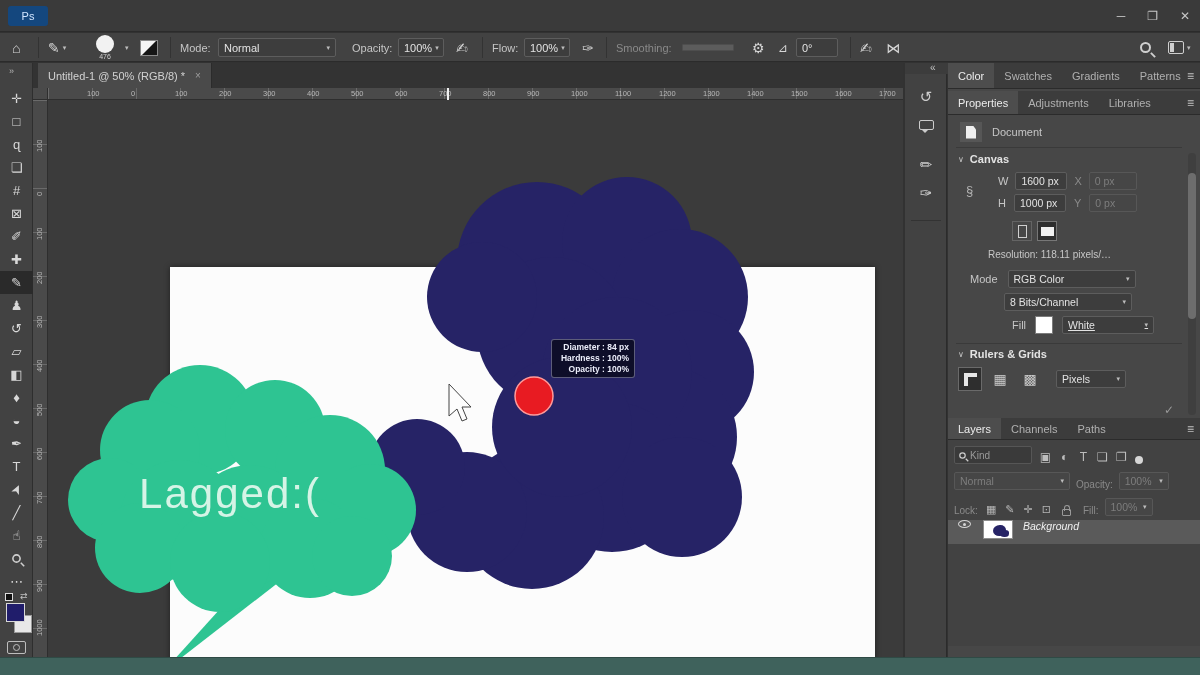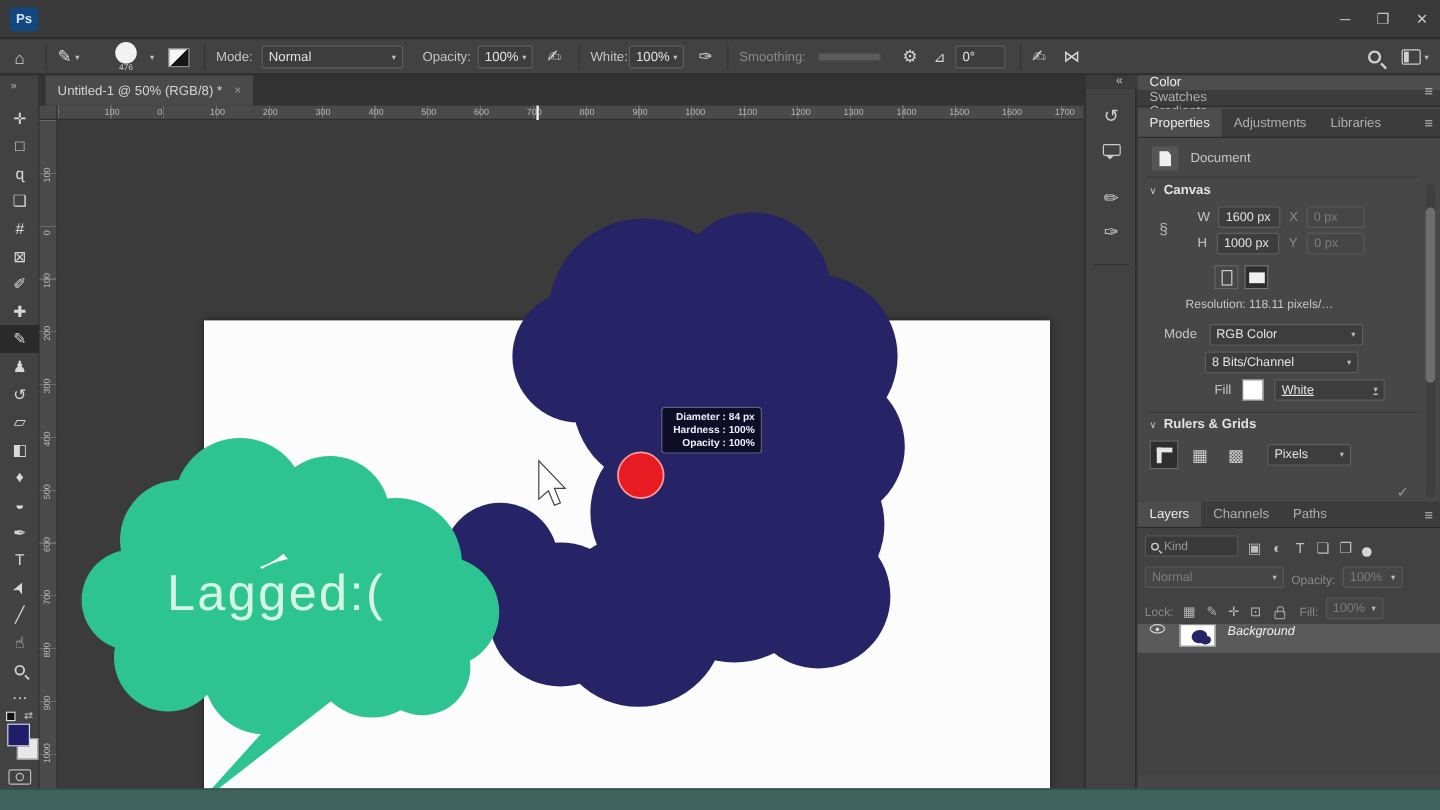--- a/index.html
+++ b/index.html
@@ -2,21 +2,21 @@
 <html><head>
 <meta charset="utf-8">
 <style>
   * { box-sizing: border-box; margin: 0; padding: 0; }
   html,body { width:1200px; height:675px; overflow:hidden; }
   body { font-family:"Liberation Sans","DejaVu Sans",sans-serif; background:#323232; position:relative; color:#d6d6d6; }
   .abs { position:absolute; }
 
   
   #titlebar { position:absolute; left:0; top:0; width:1200px; height:32px; background:#3a3a3a; border-bottom:1px solid #2b2b2b; display:flex; align-items:center; }
-  #ps-logo { width:24px; height:20px; margin-left:8px; background:#14477e; border-radius:3px; color:#cfe4ff; font-size:11px; font-weight:bold; display:flex; align-items:center; justify-content:center; }
+  #ps-logo { width:40px; height:20px; margin-left:8px; background:#14477e; border-radius:3px; color:#cfe4ff; font-size:11px; font-weight:normal; display:flex; align-items:center; justify-content:center; }
   #menu-bar { display:flex; margin-left:12px; }
   .menu-item { padding:4px 9px; font-size:13px; color:#d4d4d4; cursor:default; }
   .menu-item::first-letter { text-decoration:underline; }
   #win-controls { position:absolute; right:10px; top:0; height:32px; display:flex; align-items:center; gap:22px; }
   #win-controls span { color:#c7c7c7; font-size:12px; }
 
   
   #optionsbar { position:absolute; left:0; top:33px; width:1200px; height:29px; background:#424242; border-bottom:1px solid #2b2b2b; }
   .opt { position:absolute; top:0; height:29px; display:flex; align-items:center; font-size:11px; color:#c9c9c9; }
   .sep { position:absolute; top:4px; width:1px; height:21px; background:#333; }
@@ -78,21 +78,21 @@
   .strip-icon { position:absolute; left:0; width:42px; text-align:center; font-size:15px; color:#cccccc; }
   .bubble { position:absolute; left:14px; width:15px; height:10px; border:1.5px solid #ccc; border-radius:2px; }
   .bubble::after { content:""; position:absolute; left:2px; top:9px; border:3px solid transparent; border-top-color:#ccc; }
   #strip-div { position:absolute; left:6px; top:146px; width:30px; height:1px; background:#333; }
 
   #panels { position:absolute; left:948px; top:63px; width:252px; height:594px; background:#474747; }
   .tabrow { position:relative; width:252px; background:#3c3c3c; border-bottom:1px solid #2b2b2b; display:flex; align-items:stretch; }
   .tabrow .tab { padding:0 10px; display:flex; align-items:center; font-size:11px; color:#b0b0b0; }
   .tabrow .tab.active { background:#4d4d4d; color:#ececec; }
   .burger { position:absolute; right:6px; top:50%; transform:translateY(-50%); color:#c0c0c0; font-size:12px; }
-  #color-tabs { height:26px;flex-direction:column; }
+  #color-tabs { height:26px; }
   #prop-tabs { height:24px; margin-top:2px; }
   #props { position:relative; width:252px; height:301px; background:#474747; font-size:11px; }
   .prow { position:absolute; display:flex; align-items:center; }
   .plabel { color:#c6c6c6; }
   .plabel.dim { color:#8a8a8a; }
   .sect { font-weight:bold; color:#e3e3e3; }
   .carat { font-size:8px; color:#c6c6c6; margin-right:6px; }
   .pfield { background:#3d3d3d; border:1px solid #5d5d5d; border-radius:2px; color:#e2e2e2; font-size:10.5px; height:18px; display:flex; align-items:center; padding:0 5px; justify-content:space-between; }
   .pfield.dis { background:#464646; border-color:#575757; color:#7d7d7d; }
   .divider { position:absolute; left:8px; width:226px; height:1px; background:#3a3a3a; }
@@ -177,21 +177,21 @@
       <div class="field" style="width:46px;">
         <span>100%</span>
         <span class="chev">▾</span>
       </div>
     </div>
   <div class="opt" style="left:456px;">
       <span class="gicon">✍</span>
     </div>
   <div class="sep" style="left:482px;"></div>
   <div class="opt" style="left:492px;">
-      <span class="plabel">White:</span>
+      <span class="plabel">Flow:</span>
     </div>
   <div class="opt" style="left:524px;">
       <div class="field" style="width:46px;">
         <span>100%</span>
         <span class="chev">▾</span>
       </div>
     </div>
   <div class="opt" style="left:582px;">
       <span class="gicon">✑</span>
     </div>

